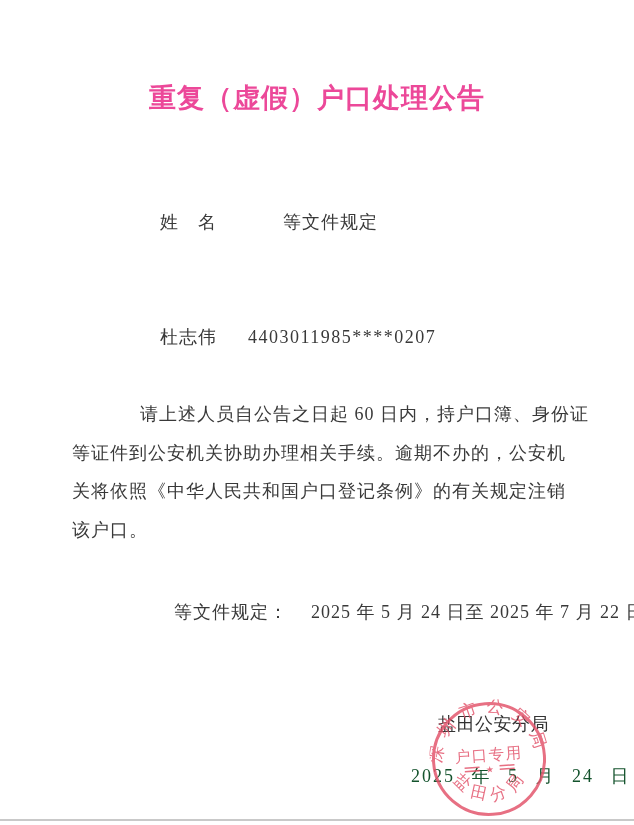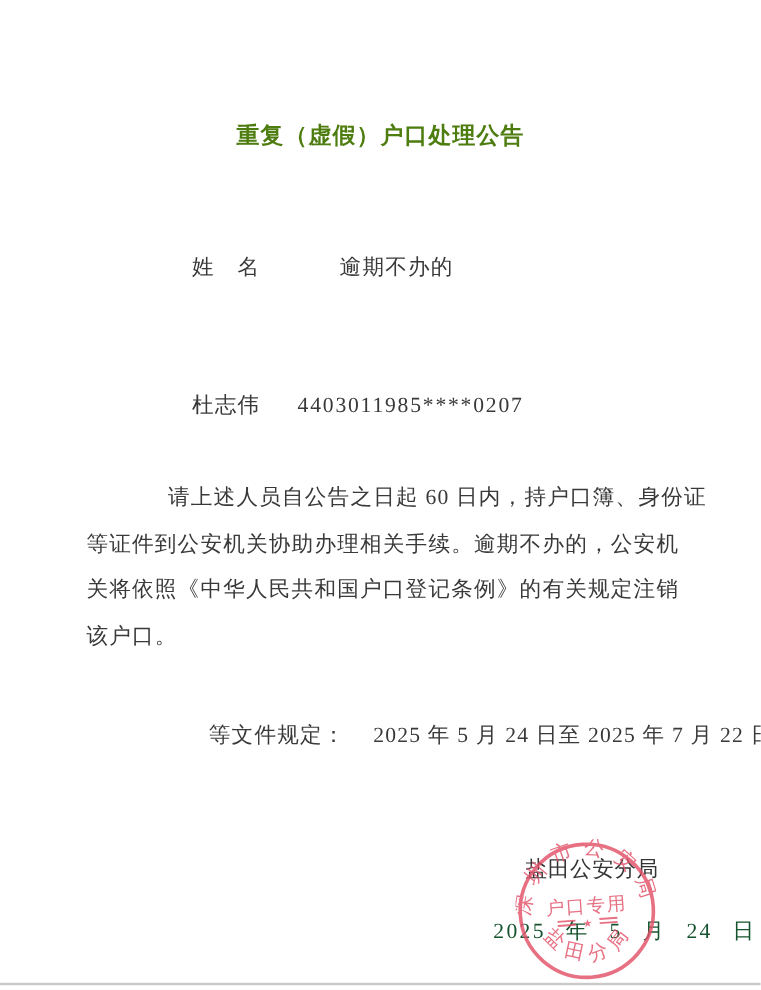--- a/index.html
+++ b/index.html
@@ -15,24 +15,23 @@
     width: 634px; height: 825px;
     background: #ffffff;
     overflow: hidden;
   }
   .doc-title {
     position: absolute;
     top: 80px; left: 0; right: 0;
     text-align: center;
     font-family: "Liberation Sans", "DejaVu Sans", sans-serif;
     font-weight: 700;
-    font-size: 19px;
+    font-size: 27px;
     letter-spacing: 1px;
-    color: #4d7c0f;
-    margin-top: 20px;
+    color: #ec4899;
   }
   .flow {
     position: absolute;
     top: 164px; left: 72px;
     width: 512px;
     font-size: 18px;
     line-height: 38.5px;
     letter-spacing: 1px;
     color: #393939;
   }
@@ -82,21 +81,21 @@
 <body>
 
 <div class="page">
 
   <div class="doc-title">重复（虚假）户口处理公告</div>
 
   <div class="flow">
 
 
     <div class="table-row">
-      <span>姓　名</span><span class="col2-header">逾期不办的</span>
+      <span>姓　名</span><span class="col2-header">等文件规定</span>
     </div>
 
     <div class="table-row">
       <span>杜志伟</span><span class="id-number">4403011985****0207</span>
     </div>
 
     <p class="para instruction">请上述人员自公告之日起 60 日内，持户口簿、身份证
 等证件到公安机关协助办理相关手续。逾期不办的，公安机
 关将依照《中华人民共和国户口登记条例》的有关规定注销
 该户口。</p>

